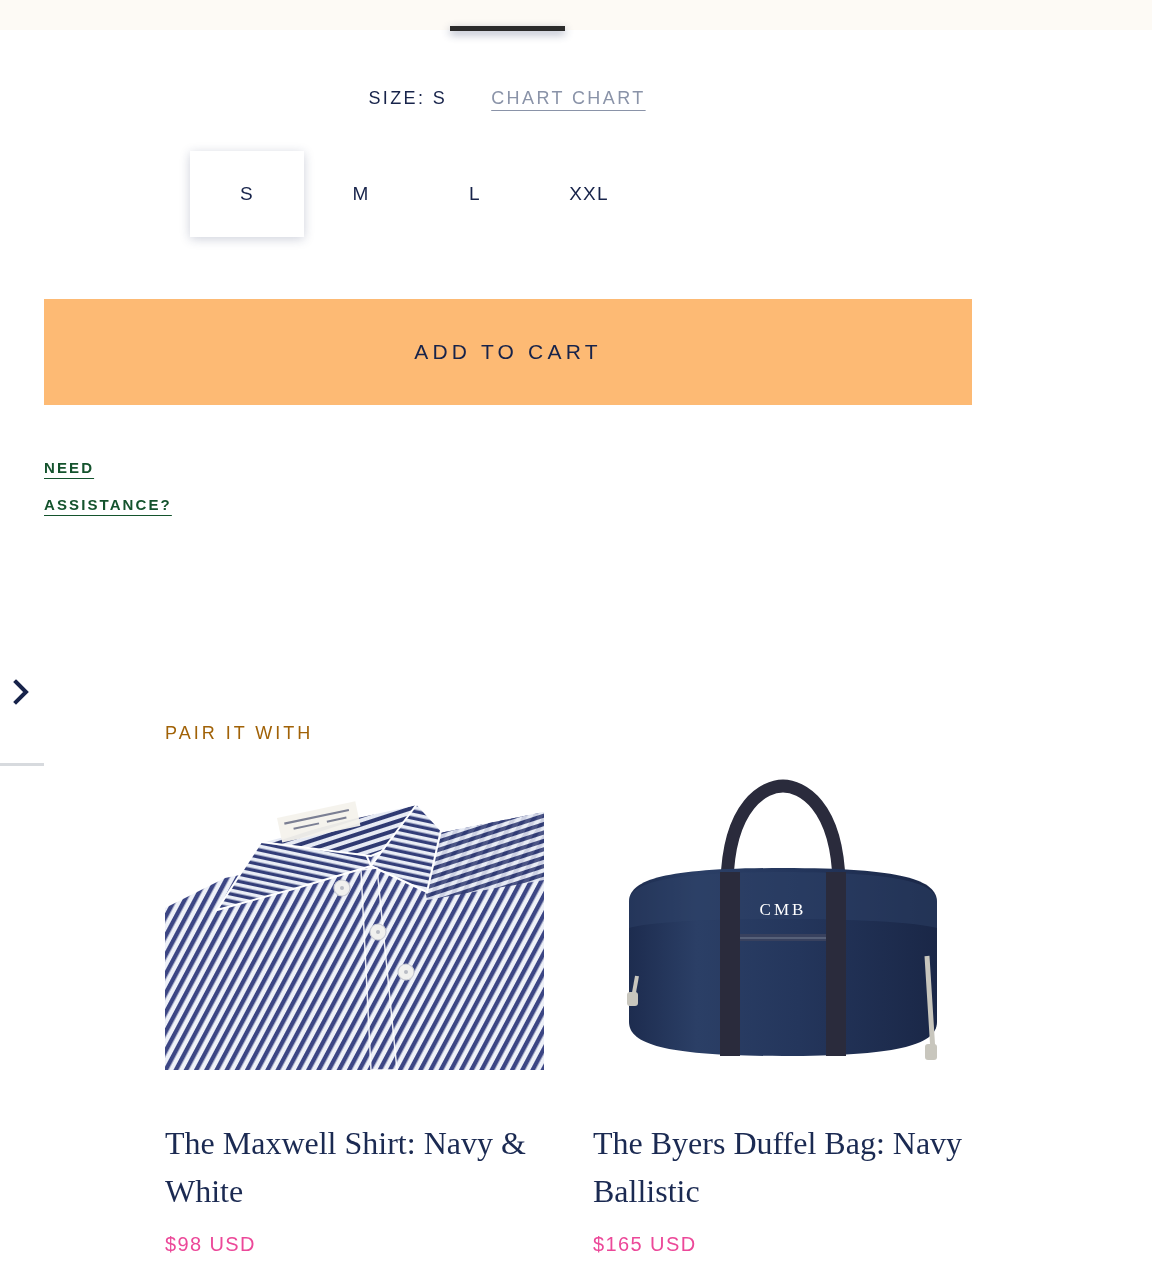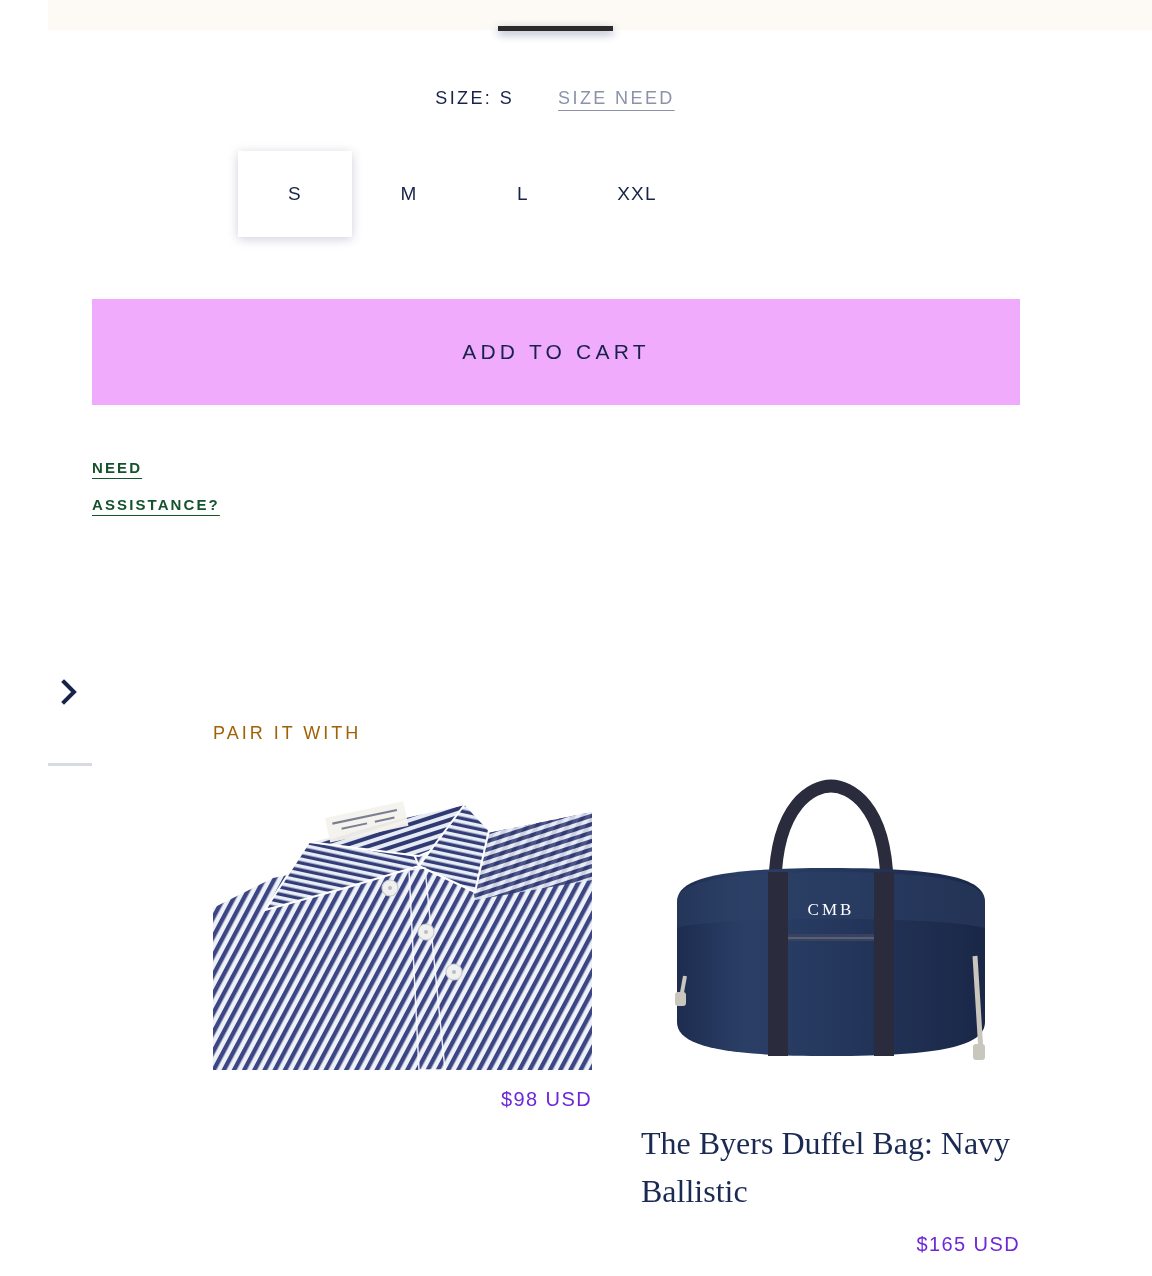--- a/index.html
+++ b/index.html
@@ -10,21 +10,20 @@
     background: #ffffff;
     font-family: "Liberation Sans", sans-serif;
     overflow: hidden;
   }
 
   .page {
     position: relative;
     width: 984px;
     height: 1276px;
     background: #ffffff;
-    margin-left: 48px;
   }
 
   
   .top-strip {
     position: absolute;
     top: 0; left: 0;
     width: 1152px;
     height: 30px;
     background: #FDFAF5;
   }
@@ -94,21 +93,21 @@
     z-index: 2;
   }
 
   
   .add-to-cart {
     position: absolute;
     top: 299px;
     left: 44px;
     width: 928px;
     height: 106px;
-    background: #f0abfc;
+    background: #fdba74;
     border: none;
     color: #17234a;
     font-size: 21px;
     letter-spacing: 4.2px;
     font-family: "Liberation Sans", sans-serif;
     cursor: pointer;
   }
 
   
   .info-row {
@@ -196,35 +195,34 @@
     font-family: "Liberation Serif", serif;
     font-size: 32px;
     line-height: 48px;
     color: #1b2a52;
     cursor: pointer;
   }
   .product-price {
     margin-top: 18px;
     font-size: 20px;
     letter-spacing: 1.4px;
-    color: #6d28d9;
-    text-align: right;
+    color: #ec4899;
   }
 </style>
 </head>
 <body>
 
 <div class="page">
 
   <div class="top-strip"></div>
   <div class="top-indicator"></div>
 
   <div class="size-row">
     <span class="size-label">SIZE:  S</span>
-    <span class="size-chart-link">SIZE NEED</span>
+    <span class="size-chart-link">CHART CHART</span>
   </div>
 
   <div class="size-options">
     <button class="size-opt selected">S</button>
     <button class="size-opt">M</button>
     <button class="size-opt">L</button>
     <button class="size-opt">XXL</button>
   </div>
 
   <button class="add-to-cart">ADD TO CART</button>
@@ -283,20 +281,21 @@
           <path d="M196 110 L212 108 L232 310 L206 310 Z" fill="url(#stripes)" stroke="#ffffff" stroke-width="1.5" opacity="0.9"></path>
 
           <circle cx="177" cy="128" r="8" fill="#f0f0ee" stroke="#c9cbd3" stroke-width="1.2"></circle>
           <circle cx="213" cy="172" r="8" fill="#f0f0ee" stroke="#c9cbd3" stroke-width="1.2"></circle>
           <circle cx="241" cy="212" r="8" fill="#f0f0ee" stroke="#c9cbd3" stroke-width="1.2"></circle>
           <circle cx="177" cy="128" r="2" fill="#b9bcc4"></circle>
           <circle cx="213" cy="172" r="2" fill="#b9bcc4"></circle>
           <circle cx="241" cy="212" r="2" fill="#b9bcc4"></circle>
         </svg>
       </div>
+      <div class="product-title">The Maxwell Shirt: Navy &amp; White</div>
       <div class="product-price">$98 USD</div>
     </div>
 
     <div class="product-card">
       <div class="product-img-wrap">
         <svg width="379" height="310" viewBox="0 0 379 310">
           <defs>
             <linearGradient id="bagBody" x1="0" y1="0" x2="1" y2="0">
               <stop offset="0%" stop-color="#1d2c4f"></stop>
               <stop offset="22%" stop-color="#2b3f66"></stop>

